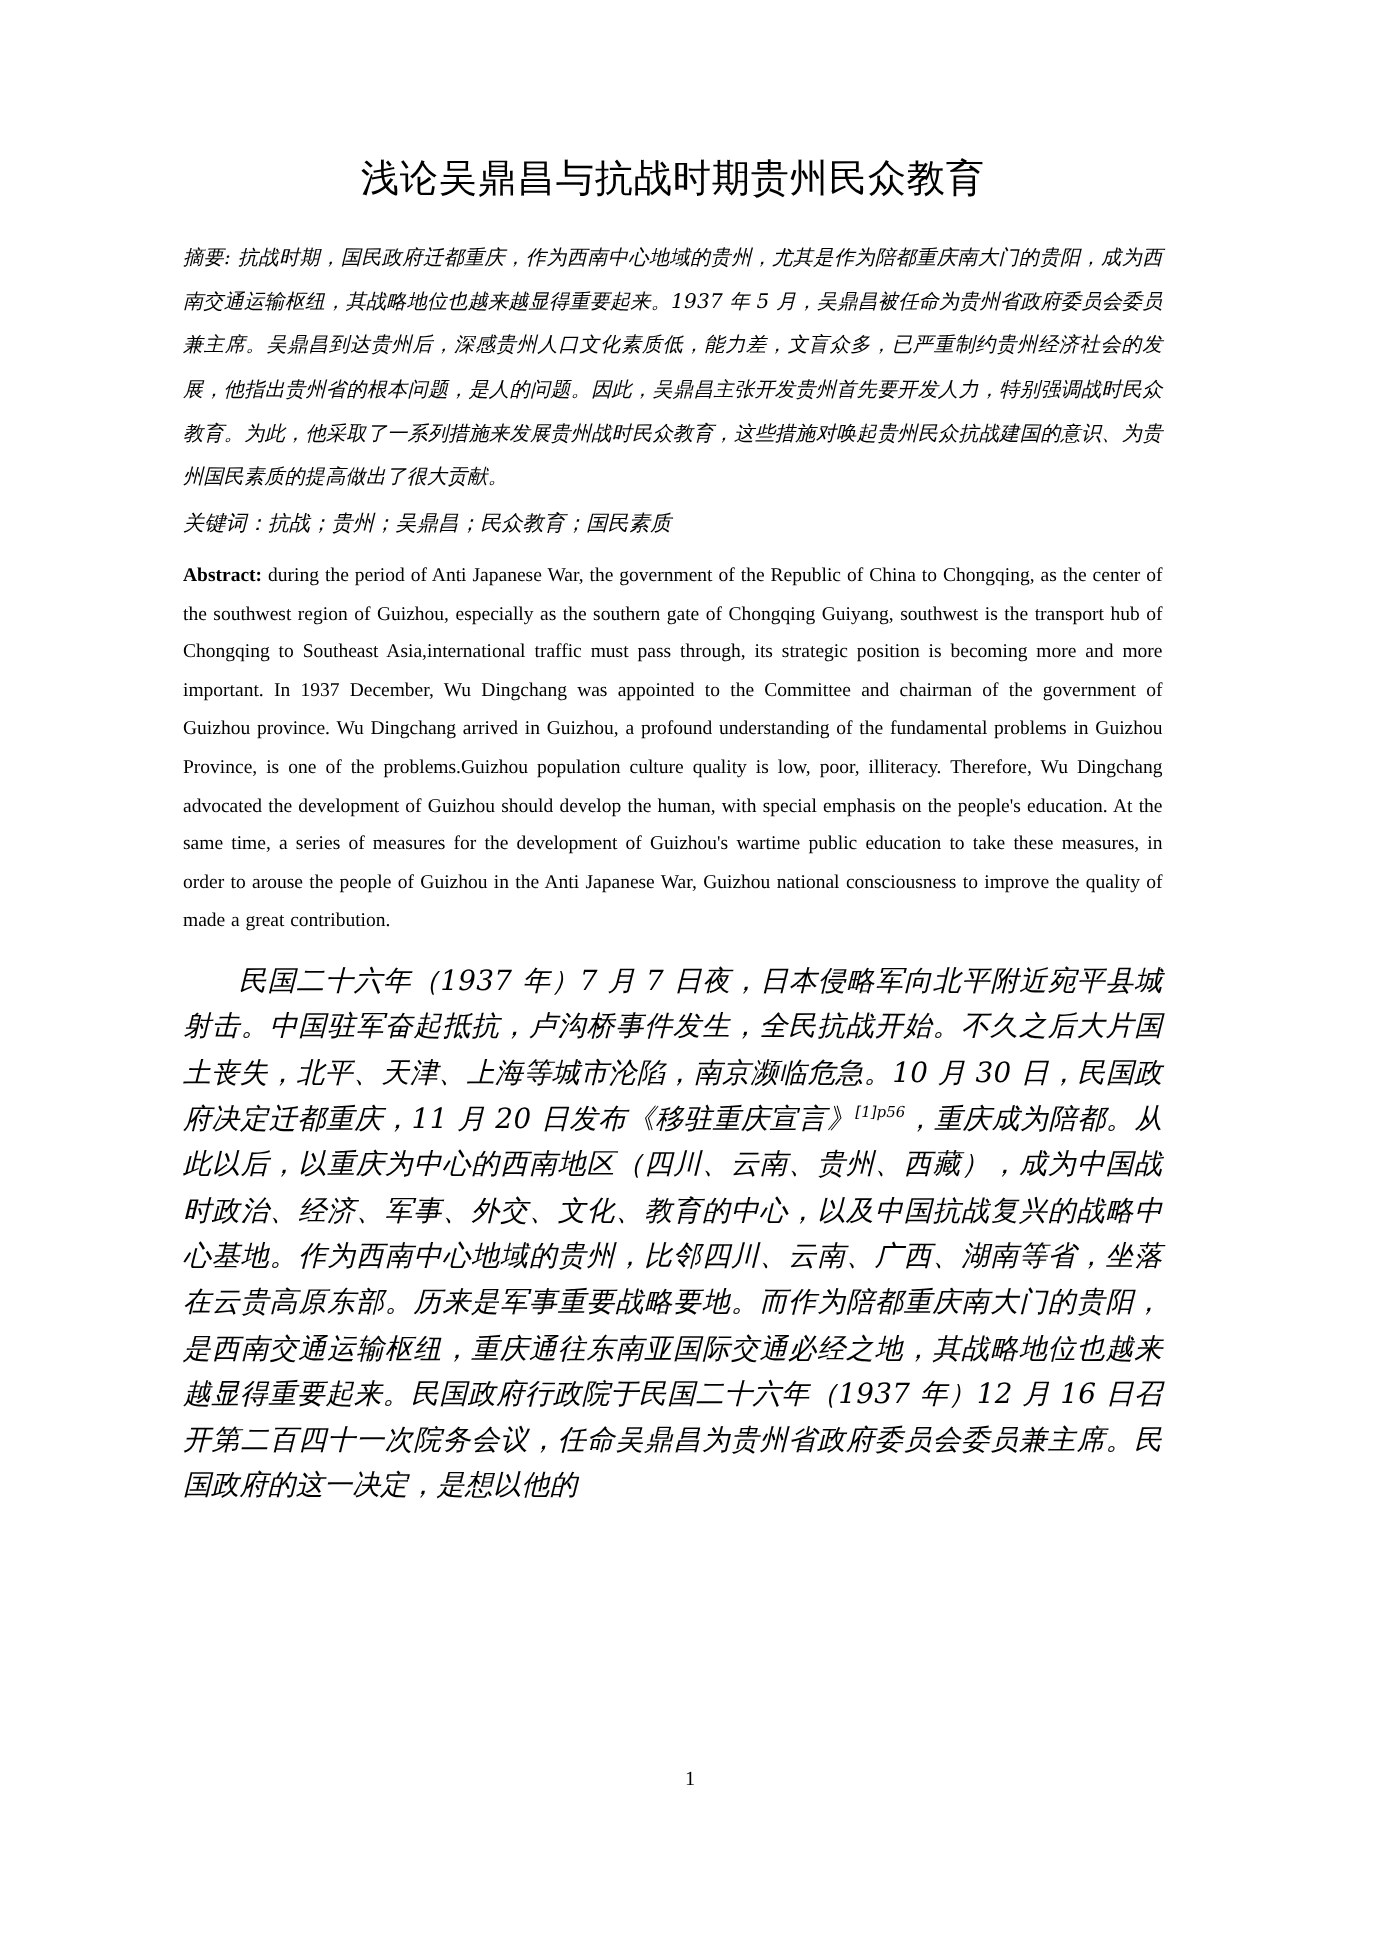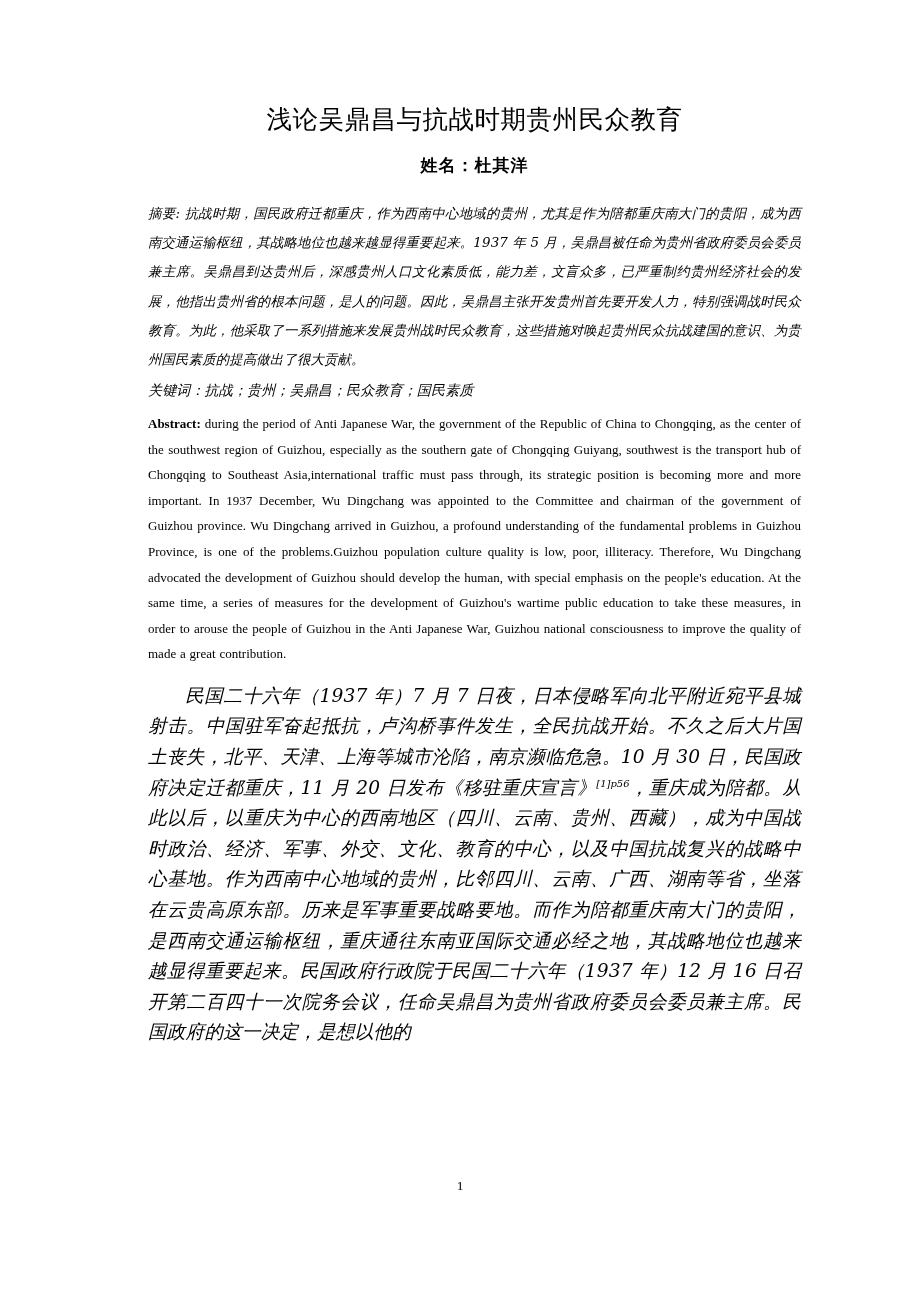--- a/index.html
+++ b/index.html
@@ -22,21 +22,21 @@
     position: absolute;
     left: 0; top: 0;
     width: 920px;
     height: 1302px;
     box-sizing: border-box;
     padding: 0;
   }
 
   .content {
     position: absolute;
-    left: 148px;
+    left: 122px;
     top: 0;
     width: 653px;
   }
 
   
   .doc-title {
     font-family: "DejaVu Serif", "Liberation Serif", serif;
     font-size: 25.5px;
     line-height: 1.25;
     text-align: center;
@@ -133,21 +133,20 @@
 </style>
 </head>
 <body>
 
 <div class="page">
 
   <div class="content">
 
     <h1 class="doc-title">浅论吴鼎昌与抗战时期贵州民众教育</h1>
 
-    <div class="doc-author">姓名：杜其洋</div>
 
     <p class="cn-abstract">摘要: 抗战时期，国民政府迁都重庆，作为西南中心地域的贵州，尤其是作为陪都重庆南大门的贵阳，成为西南交通运输枢纽，其战略地位也越来越显得重要起来。1937 年 5 月，吴鼎昌被任命为贵州省政府委员会委员兼主席。吴鼎昌到达贵州后，深感贵州人口文化素质低，能力差，文盲众多，已严重制约贵州经济社会的发展，他指出贵州省的根本问题，是人的问题。因此，吴鼎昌主张开发贵州首先要开发人力，特别强调战时民众教育。为此，他采取了一系列措施来发展贵州战时民众教育，这些措施对唤起贵州民众抗战建国的意识、为贵州国民素质的提高做出了很大贡献。</p>
 
     <p class="cn-keywords">关键词：抗战；贵州；吴鼎昌；民众教育；国民素质</p>
 
     <p class="en-abstract"><b>Abstract:</b><span> during the period of Anti Japanese War, the government of the Republic of China to Chongqing, as  the center  of the  southwest region of  Guizhou, especially  as the southern  gate  of  Chongqing Guiyang, southwest        is        the transport        hub of        Chongqing to        Southeast Asia,international traffic must  pass  through, its  strategic  position is  becoming  more  and  more important. In  1937 December, Wu  Dingchang  was  appointed  to  the Committee and  chairman of the    government    of   Guizhou    province. Wu   Dingchang arrived   in   Guizhou, a   profound understanding of the fundamental problems in Guizhou Province, is one of the problems.Guizhou population    culture quality    is    low, poor, illiteracy. Therefore, Wu      Dingchang      advocated the development  of Guizhou  should develop  the  human, with  special  emphasis  on the people's education. At  the  same  time, a  series  of  measures  for  the  development  of   Guizhou's wartime public  education to  take these  measures, in  order  to  arouse  the people  of  Guizhou in  the  Anti Japanese    War, Guizhou    national consciousness to improve    the    quality   of made   a   great contribution.</span></p>
 
 
     <p class="body-text"><span>民国二十六年（1937 年）7 月 7 日夜，日本侵略军向北平附近宛平县城射击。中国驻军奋起抵抗，卢沟桥事件发生，全民抗战开始。不久之后大片国土丧失，北平、天津、上海等城市沦陷，南京濒临危急。10 月 30 日，民国政府决定迁都重庆，11 月 20 日发布《移驻重庆宣言》</span><span class="cite">[1]p56</span><span>，重庆成为陪都。从此以后，以重庆为中心的西南地区（四川、云南、贵州、西藏），成为中国战时政治、经济、军事、外交、文化、教育的中心，以及中国抗战复兴的战略中心基地。作为西南中心地域的贵州，比邻四川、云南、广西、湖南等省，坐落在云贵高原东部。历来是军事重要战略要地。而作为陪都重庆南大门的贵阳，是西南交通运输枢纽，重庆通往东南亚国际交通必经之地，其战略地位也越来越显得重要起来。民国政府行政院于民国二十六年（1937 年）12 月 16 日召开第二百四十一次院务会议，任命吴鼎昌为贵州省政府委员会委员兼主席。民国政府的这一决定，是想以他的</span></p>
 

